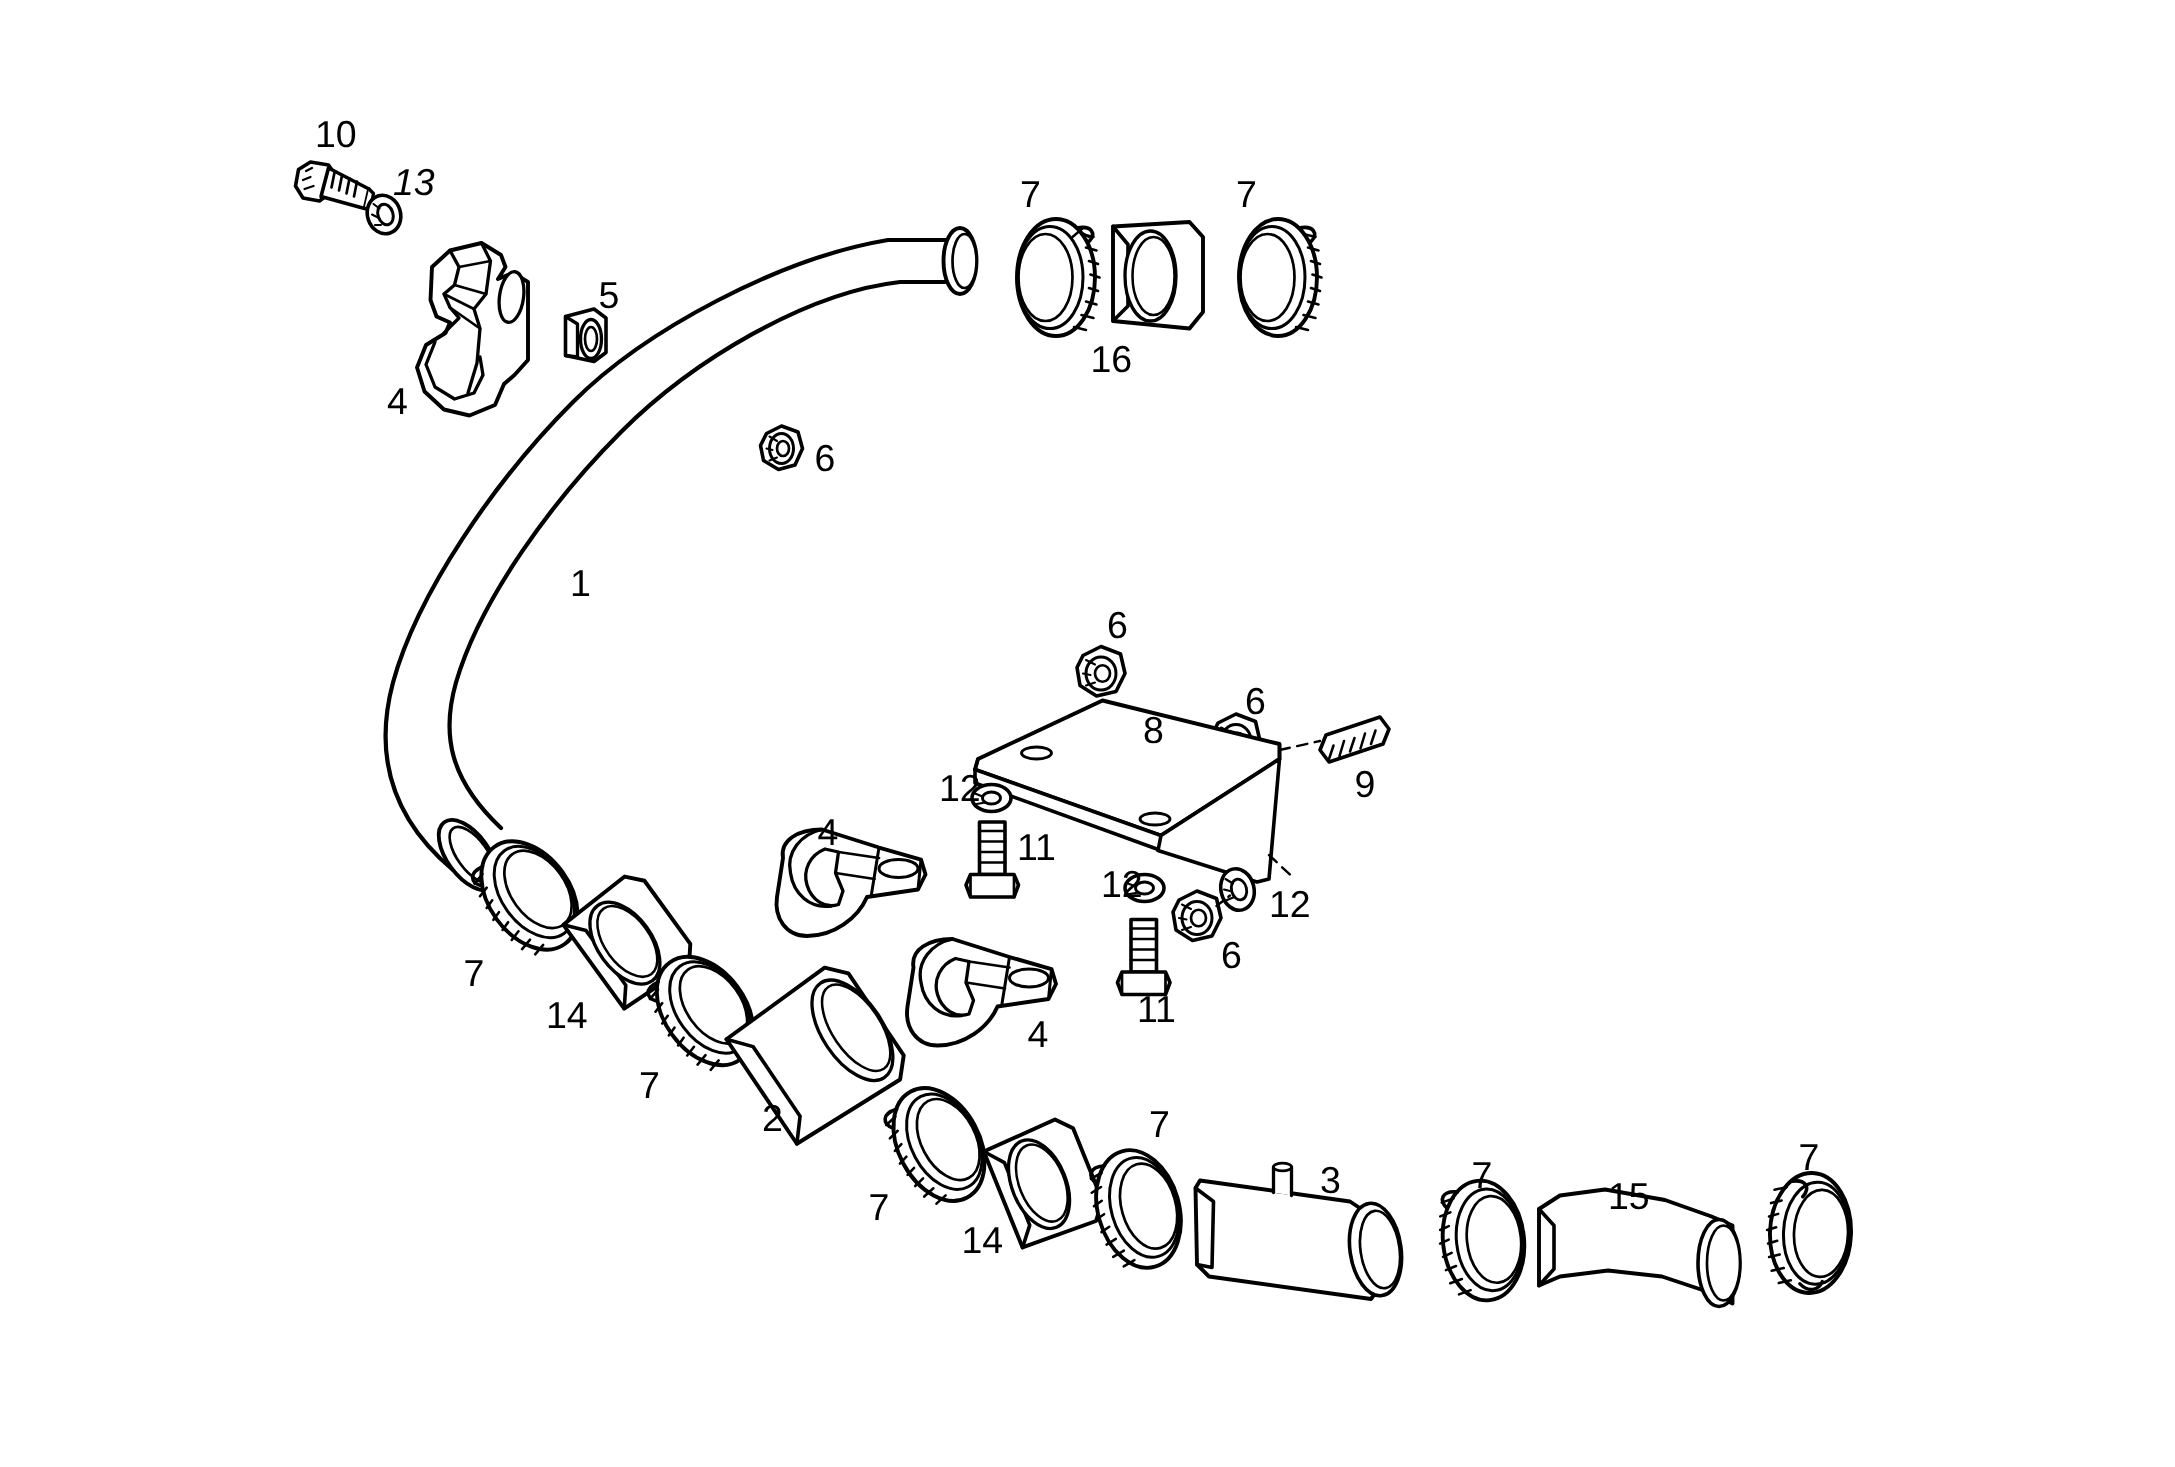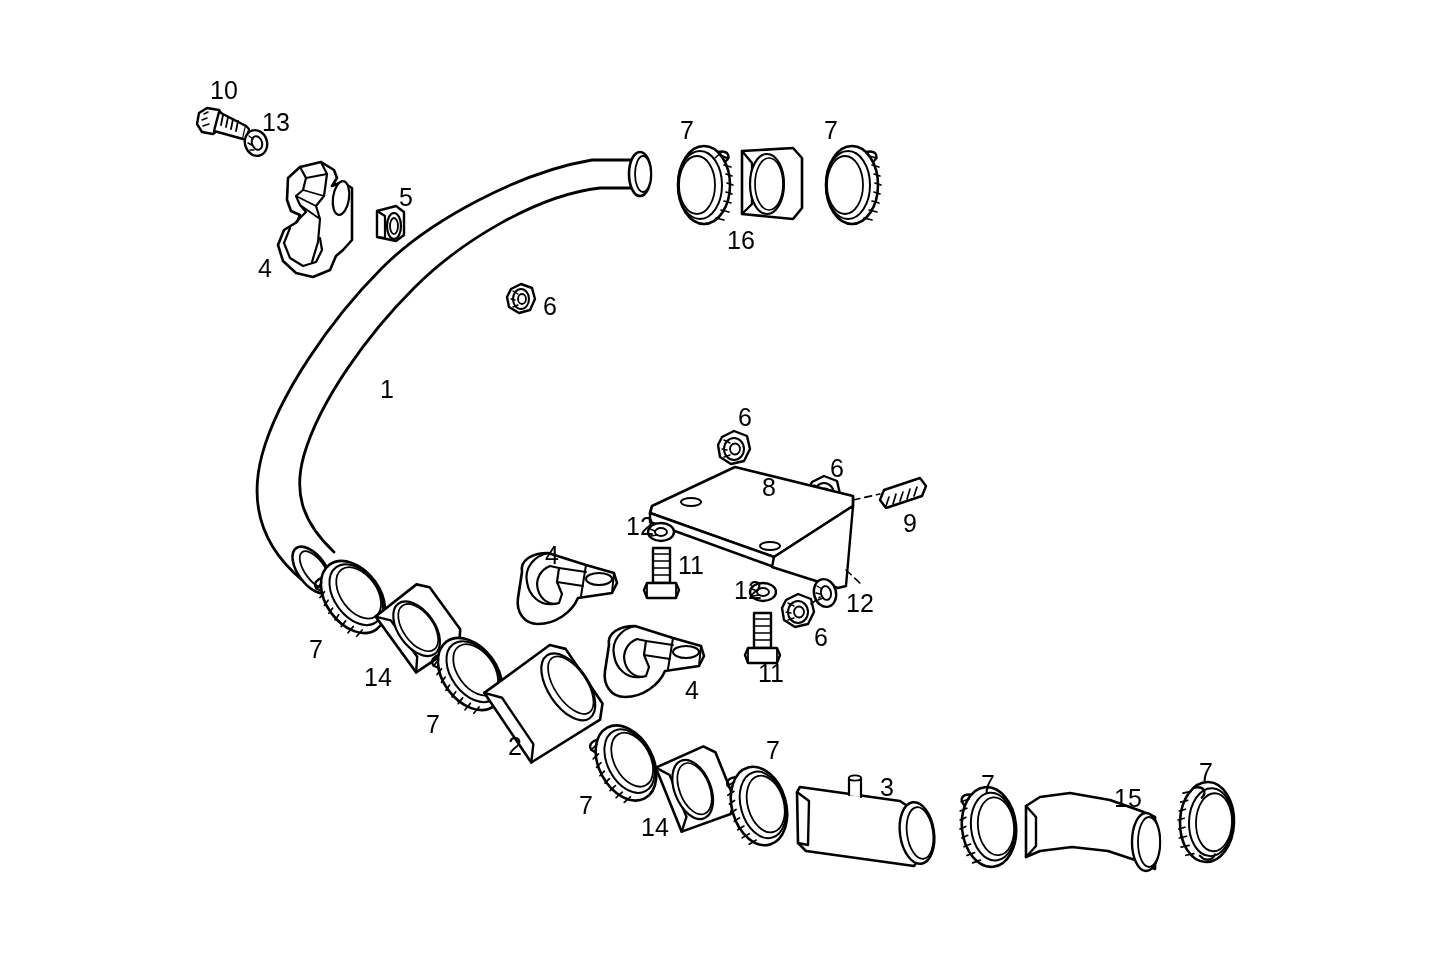--- a/index.html
+++ b/index.html
@@ -334,21 +334,21 @@
                      M1185 828 L1179 830 M1187 837 L1180 839 M1190 846 L1182 848 M1195 854 L1187 856"></path>
           </g>
           <path d="M1201 856 C 1207 862 1214 860 1216 854" stroke-width="2.2"></path>
         </g>
       </g>
 
     </g>
   </svg>
 
   <span class="callout" style="left:210px;top:78px;">10</span>
-  <span class="callout" style="left:262px;top:110px;">13</span>
+  <span class="callout" style="left:262px;top:110px;font-style:italic;">13</span>
   <span class="callout" style="left:399px;top:185px;">5</span>
   <span class="callout" style="left:258px;top:256px;">4</span>
   <span class="callout" style="left:680px;top:118px;">7</span>
   <span class="callout" style="left:824px;top:118px;">7</span>
   <span class="callout" style="left:727px;top:228px;">16</span>
   <span class="callout" style="left:543px;top:294px;">6</span>
   <span class="callout" style="left:380px;top:377px;">1</span>
   <span class="callout" style="left:738px;top:405px;">6</span>
   <span class="callout" style="left:830px;top:456px;">6</span>
   <span class="callout" style="left:762px;top:475px;">8</span>
@@ -363,16 +363,16 @@
   <span class="callout" style="left:685px;top:678px;">4</span>
   <span class="callout" style="left:309px;top:637px;">7</span>
   <span class="callout" style="left:364px;top:665px;">14</span>
   <span class="callout" style="left:426px;top:712px;">7</span>
   <span class="callout" style="left:508px;top:734px;">2</span>
   <span class="callout" style="left:579px;top:793px;">7</span>
   <span class="callout" style="left:641px;top:815px;">14</span>
   <span class="callout" style="left:766px;top:738px;">7</span>
   <span class="callout" style="left:880px;top:775px;">3</span>
   <span class="callout" style="left:981px;top:772px;">7</span>
-  <span class="callout" style="left:1072px;top:786px;margin-left:42px;">15</span>
+  <span class="callout" style="left:1072px;top:786px;">15</span>
   <span class="callout" style="left:1199px;top:760px;">7</span>
 
 </div>
 
 </body></html>

